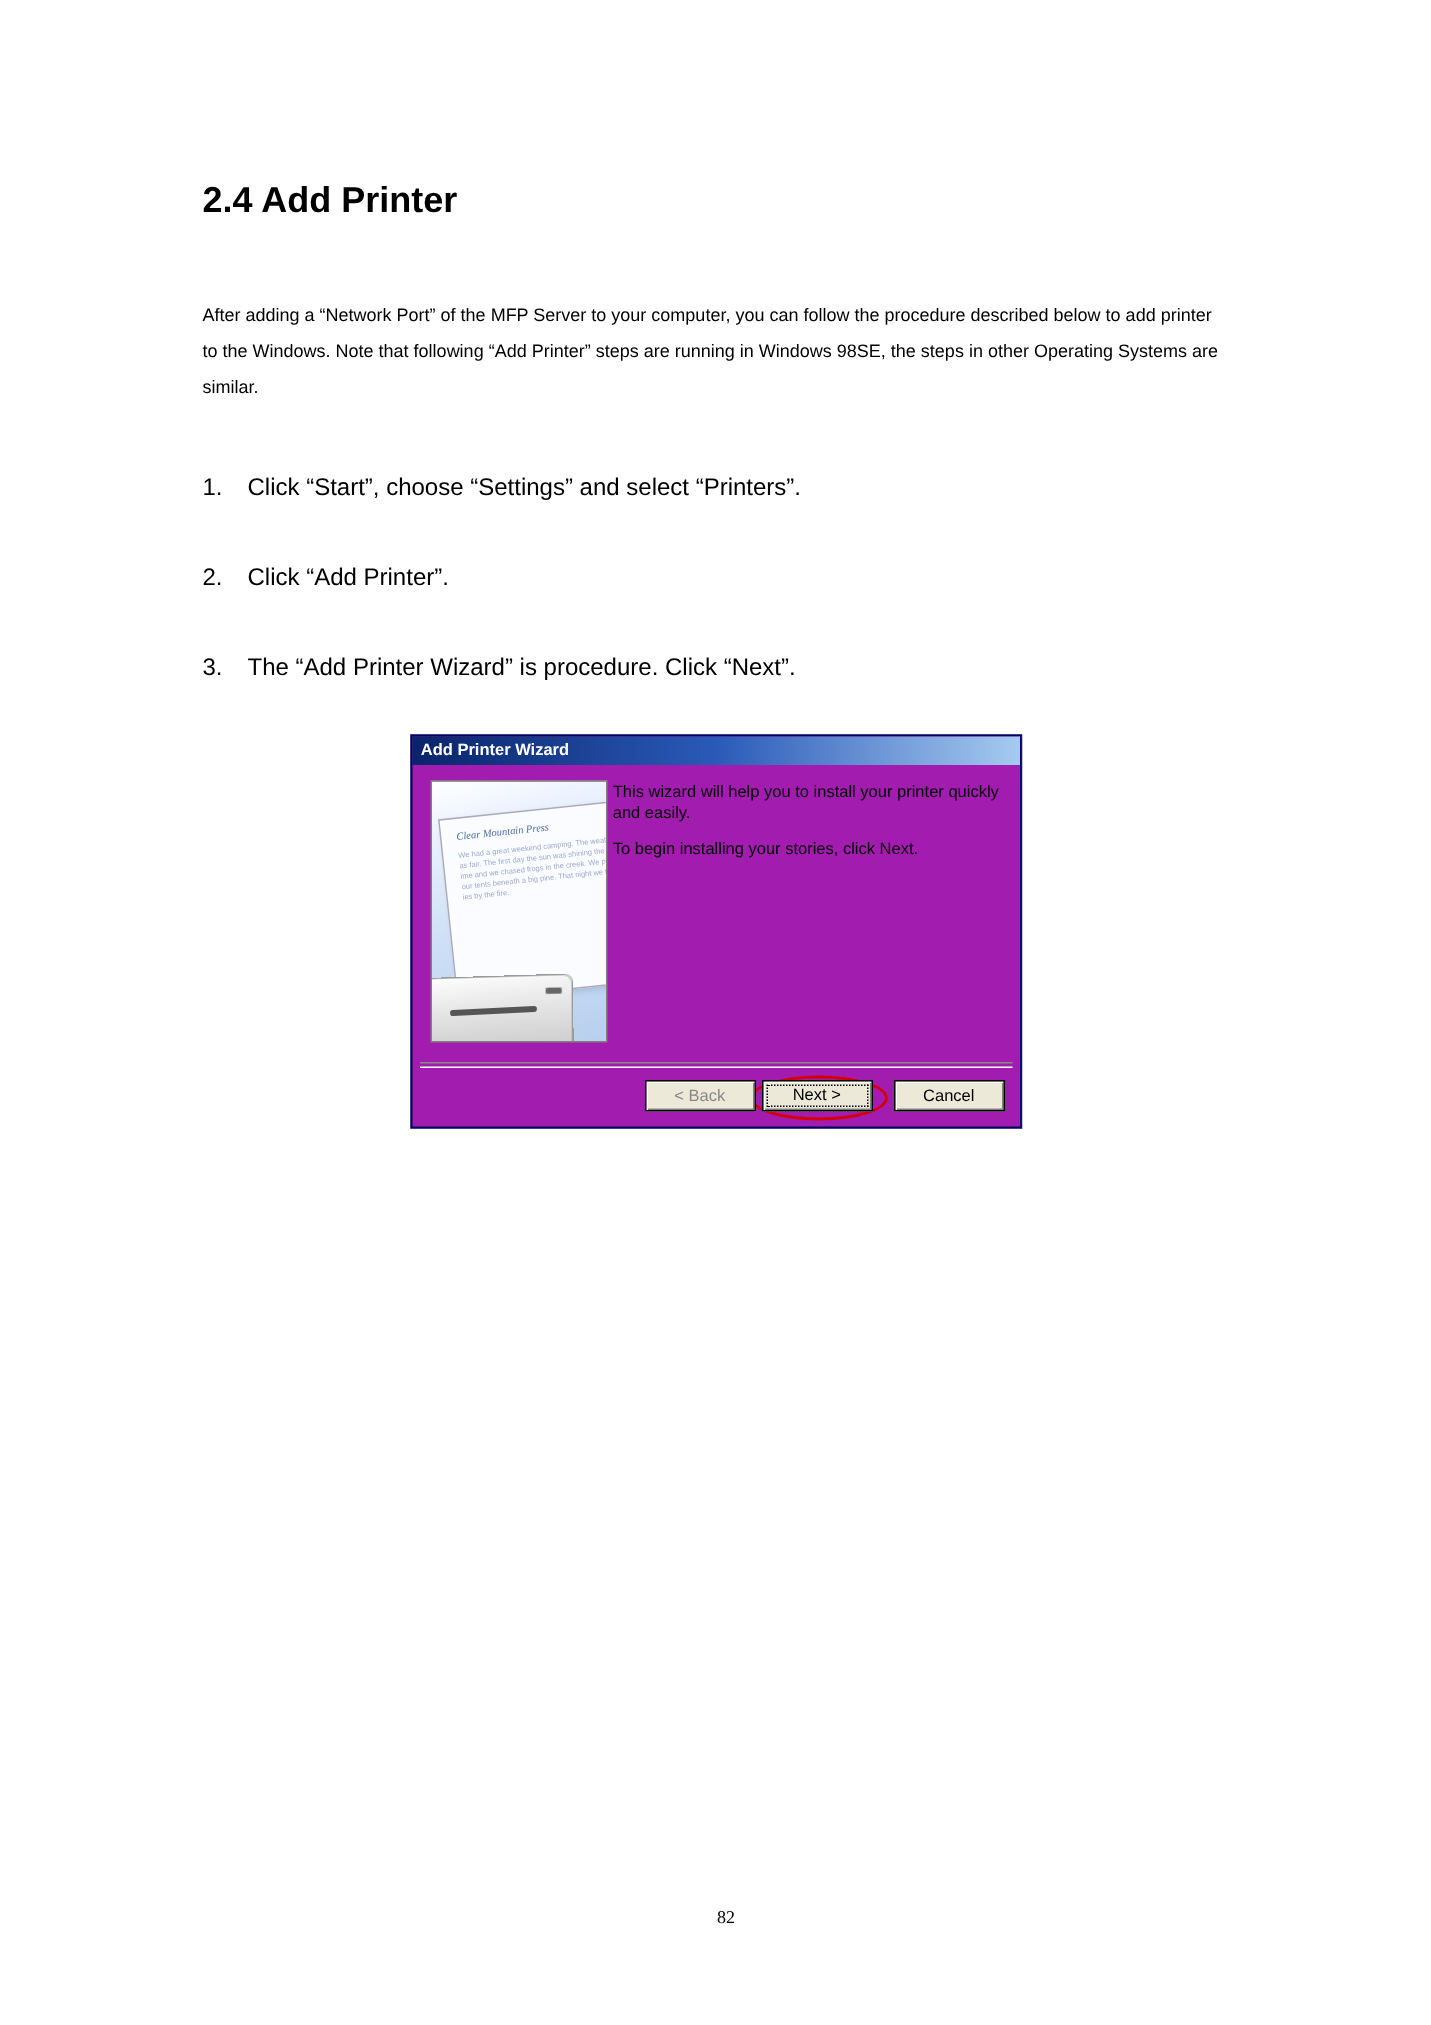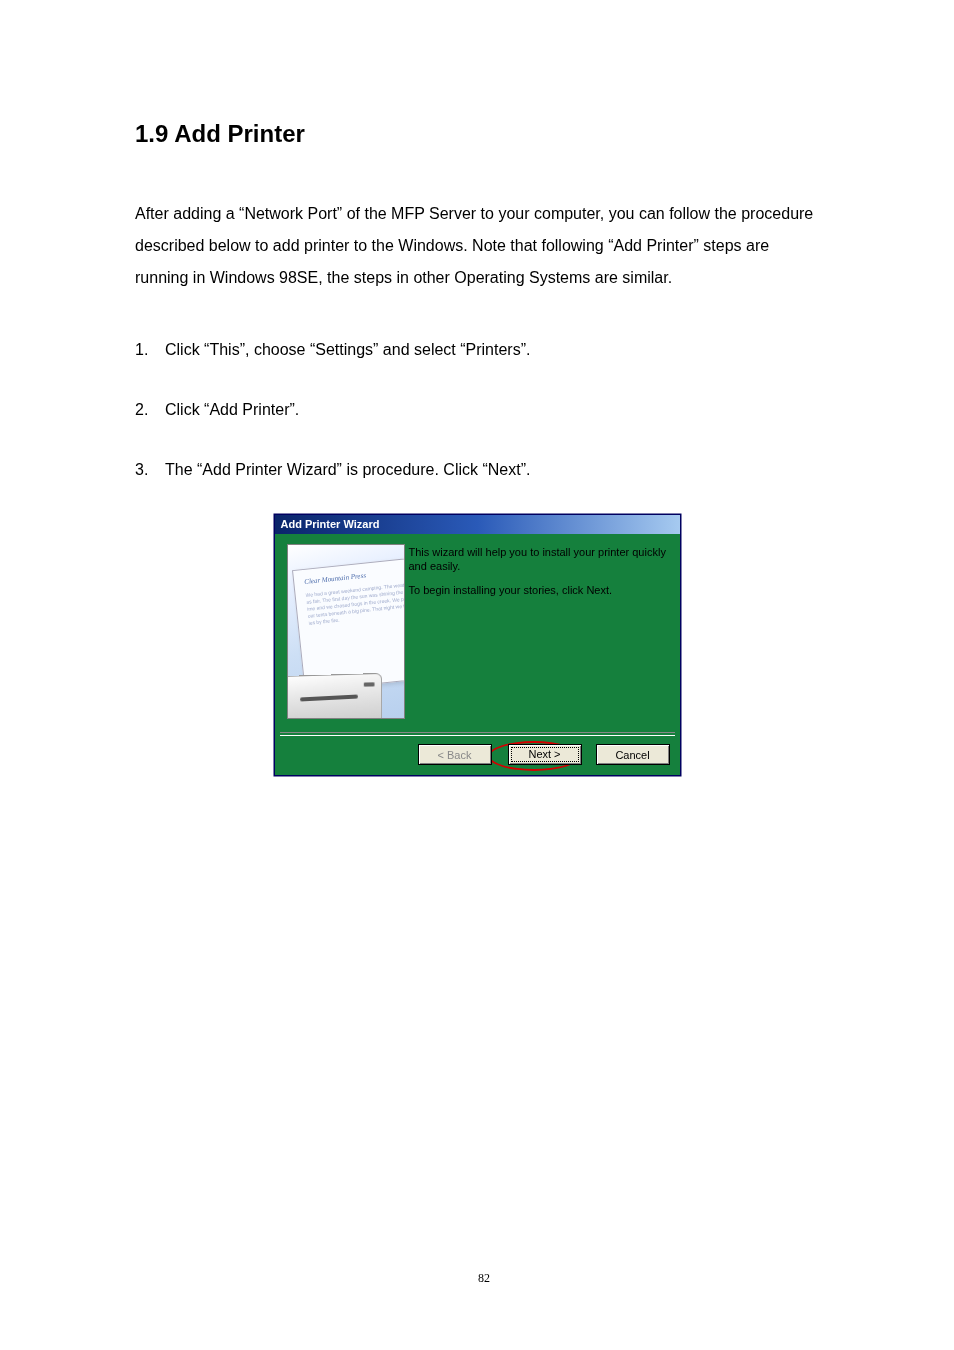--- a/index.html
+++ b/index.html
@@ -16,21 +16,21 @@
     padding: 120px 135px 0 135px;
     box-sizing: border-box;
   }
   h2.section-heading {
     font-size: 24px;
     font-weight: bold;
     margin: 0 0 50px 0;
     color: #000;
   }
   .body-text {
-    font-size: 16px;
+    font-size: 12px;
     line-height: 2.0;
     margin: 0 0 40px 0;
   }
   .list {
     font-size: 16px;
     line-height: 2.0;
     margin: 0;
     padding: 0;
   }
   .list-item {
@@ -46,21 +46,21 @@
   }
   
   .wizard-wrap {
     display: flex;
     justify-content: center;
     margin-top: 2px;
   }
   .wizard {
     width: 405px;
     border: 1px solid #000060;
-    background: #15803d;
+    background: #a21caf;
     font-family: Tahoma, Verdana, sans-serif;
     box-shadow: 0 0 0 0.5px #000060;
   }
   .titlebar {
     background: linear-gradient(to right, #0a246a 0%, #2a5ab8 50%, #a6caf0 100%);
     color: #fff;
     font-size: 11px;
     font-weight: bold;
     padding: 3px 6px 4px 6px;
   }
@@ -186,21 +186,21 @@
   }
   .win-btn.default-btn .inner {
     outline: 1px dotted #000;
     outline-offset: -3px;
     display: inline-block;
     width: 100%;
     height: 100%;
     line-height: 19px;
     text-align: center;
   }
-  .win-btn + .win-btn { margin-left: 16px; }
+  .win-btn + .win-btn { margin-left: 4px; }
   .btn-gap { width: 14px; }
   .oval-highlight {
     position: absolute;
     border: 2.5px solid #d40000;
     border-radius: 50%;
     pointer-events: none;
   }
   .button-group {
     position: relative;
     display: flex;
@@ -213,28 +213,28 @@
     right: 0;
     text-align: center;
     font-size: 12px;
     font-family: "Times New Roman", serif;
   }
 </style>
 </head>
 <body>
 
 <div class="page">
-  <h2 class="section-heading">1.9 Add Printer</h2>
+  <h2 class="section-heading">2.4 Add Printer</h2>
 
   <p class="body-text">After adding a “Network Port” of the MFP Server to your computer, you can follow the procedure described below to add printer to the Windows. Note that following “Add Printer” steps are running in Windows 98SE, the steps in other Operating Systems are similar.</p>
 
   <div class="list">
     <div class="list-item">
       <span class="list-num">1.</span>
-      <span class="list-content">Click “This”, choose “Settings” and select “Printers”.</span>
+      <span class="list-content">Click “Start”, choose “Settings” and select “Printers”.</span>
     </div>
     <div class="list-item">
       <span class="list-num">2.</span>
       <span class="list-content">Click “Add Printer”.</span>
     </div>
     <div class="list-item">
       <span class="list-num">3.</span>
       <span class="list-content">The “Add Printer Wizard” is procedure. Click “Next”.</span>
     </div>
   </div>

